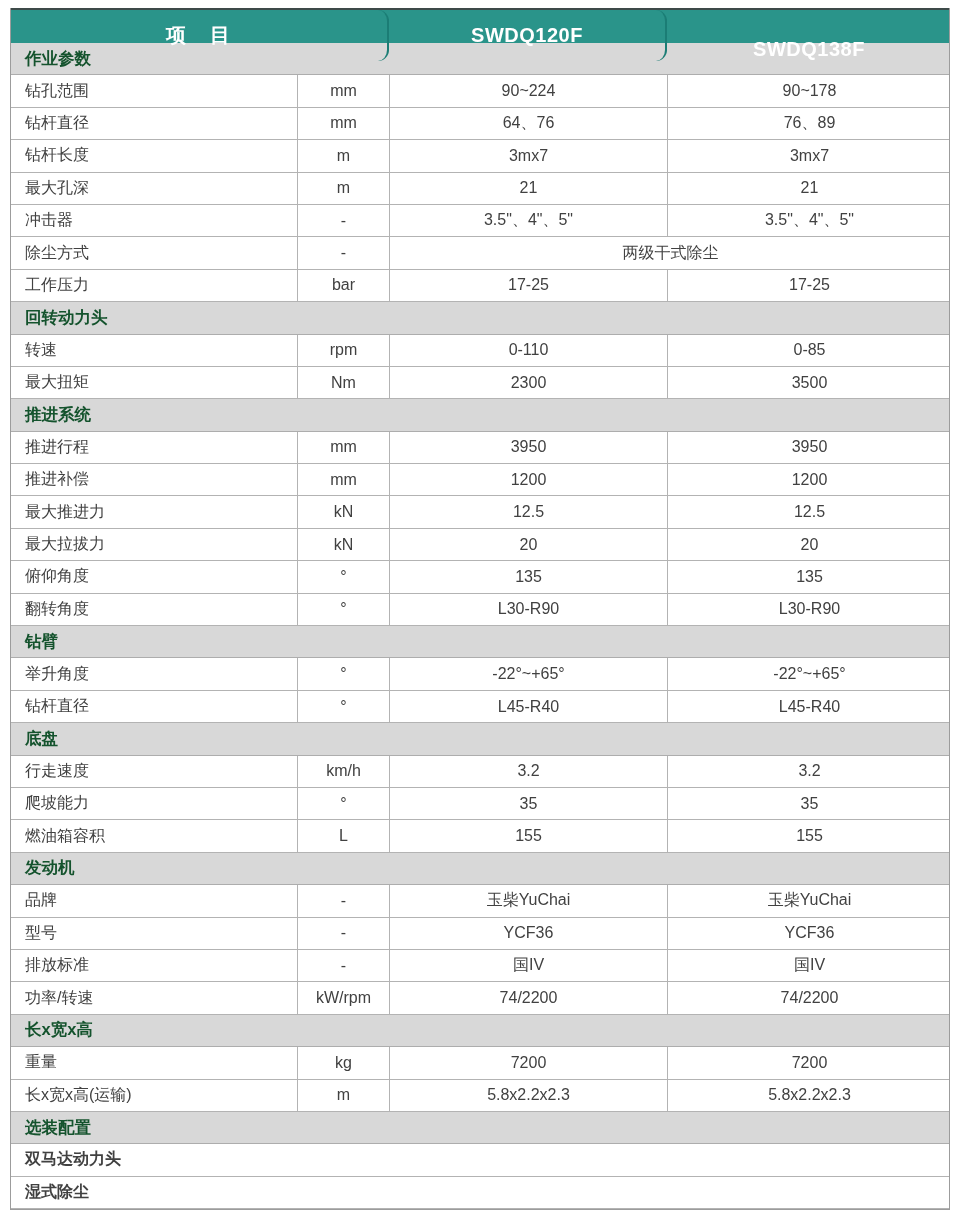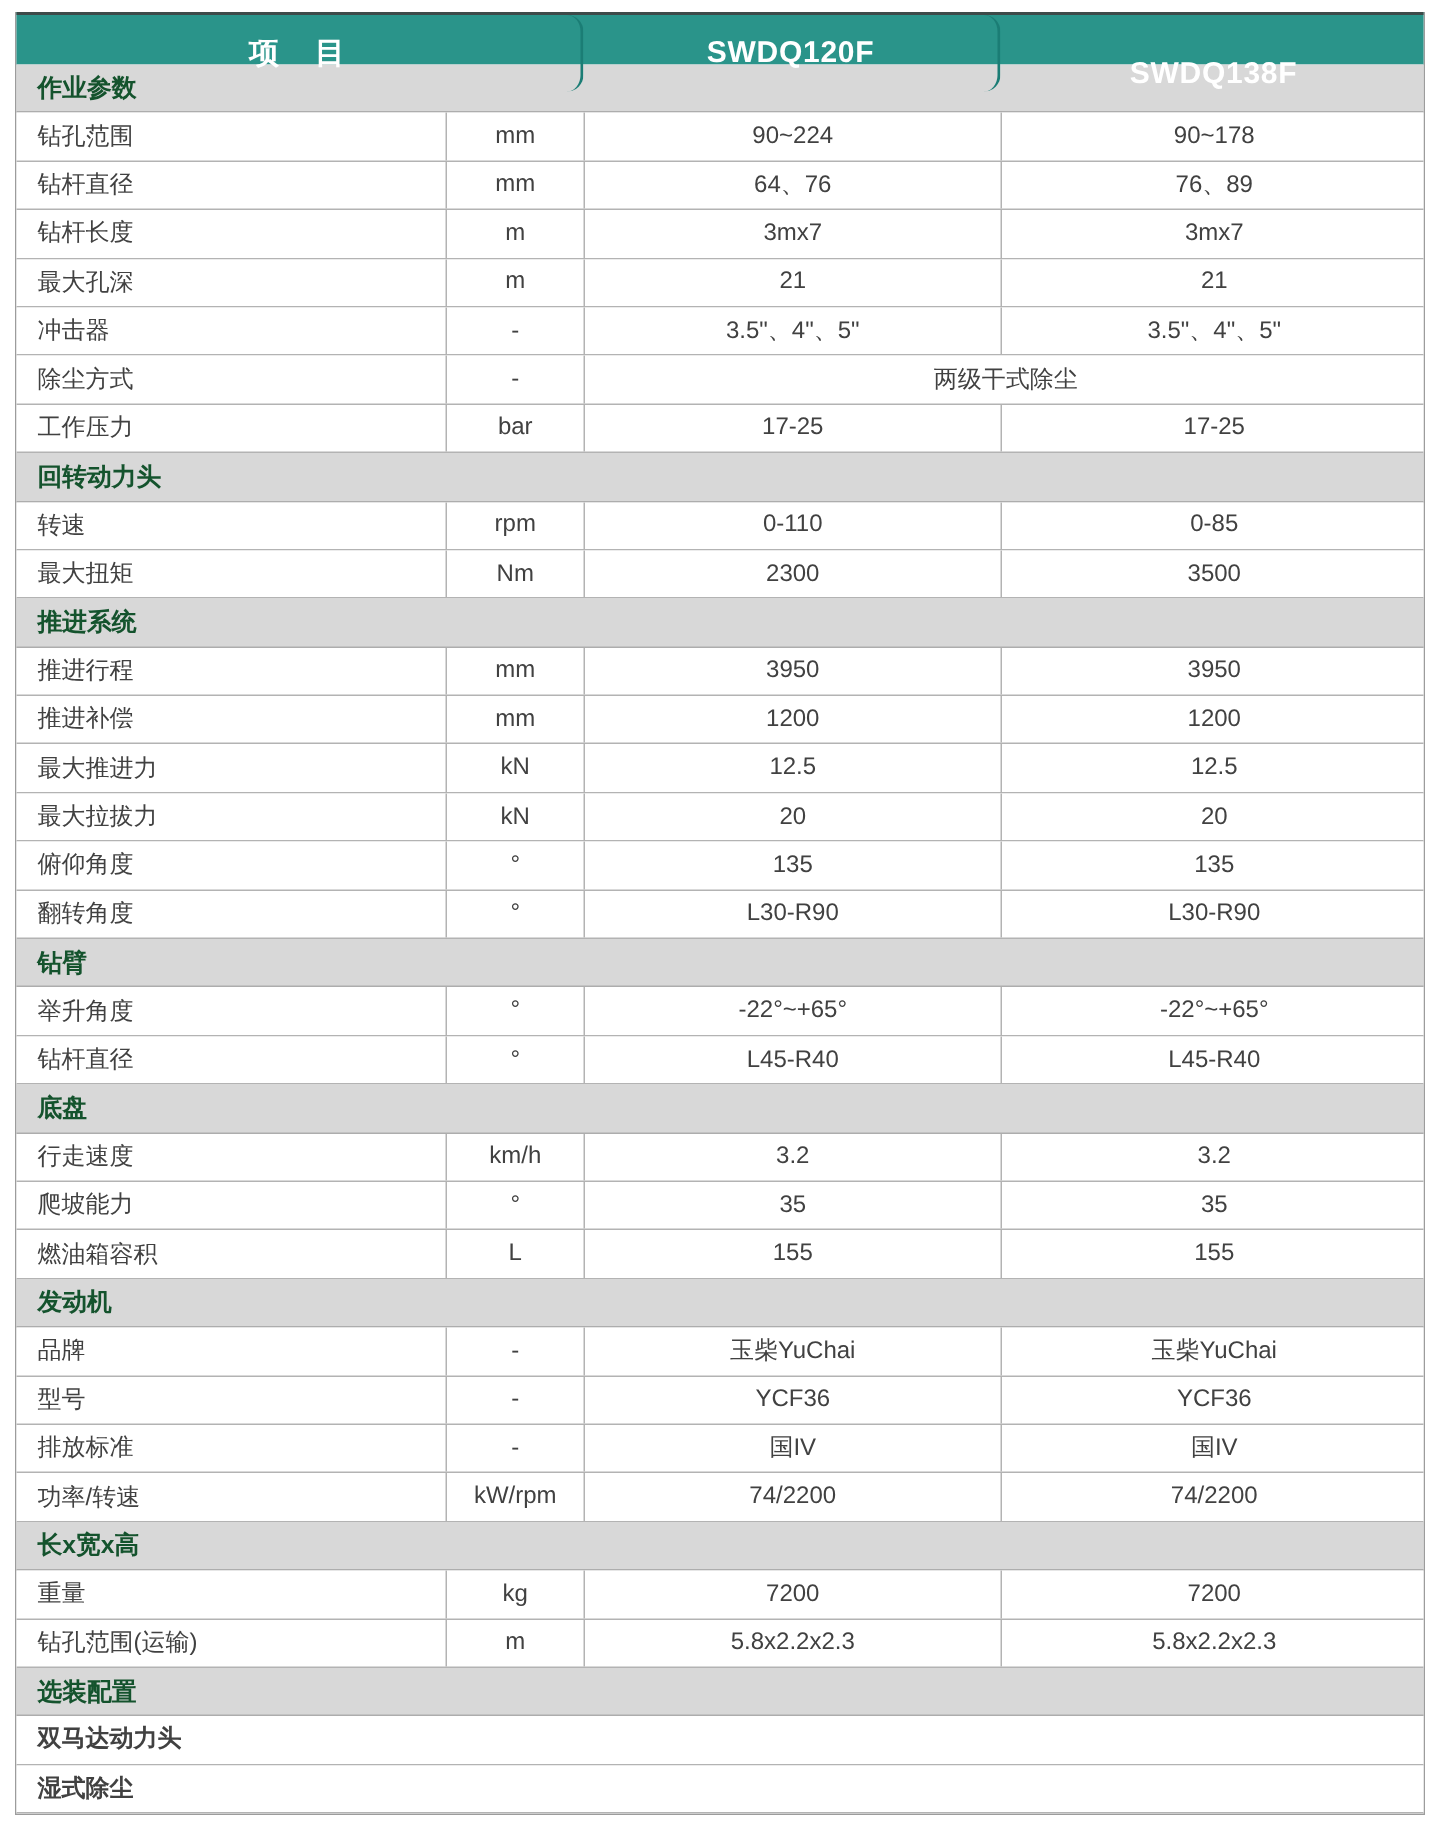--- a/index.html
+++ b/index.html
@@ -258,21 +258,21 @@
         <div class="section-row">
           <span>长x宽x高</span>
         </div>
         <div class="data-row">
           <div class="cell label-cell">重量</div>
           <div class="cell unit-cell">kg</div>
           <div class="cell value-cell">7200</div>
           <div class="cell value-cell last">7200</div>
         </div>
         <div class="data-row">
-          <div class="cell label-cell">钻孔范围(运输)</div>
+          <div class="cell label-cell">长x宽x高(运输)</div>
           <div class="cell unit-cell">m</div>
           <div class="cell value-cell">5.8x2.2x2.3</div>
           <div class="cell value-cell last">5.8x2.2x2.3</div>
         </div>
         <div class="section-row">
           <span>选装配置</span>
         </div>
         <div class="data-row full-row">
           <div class="cell label-cell last">双马达动力头</div>
         </div>

